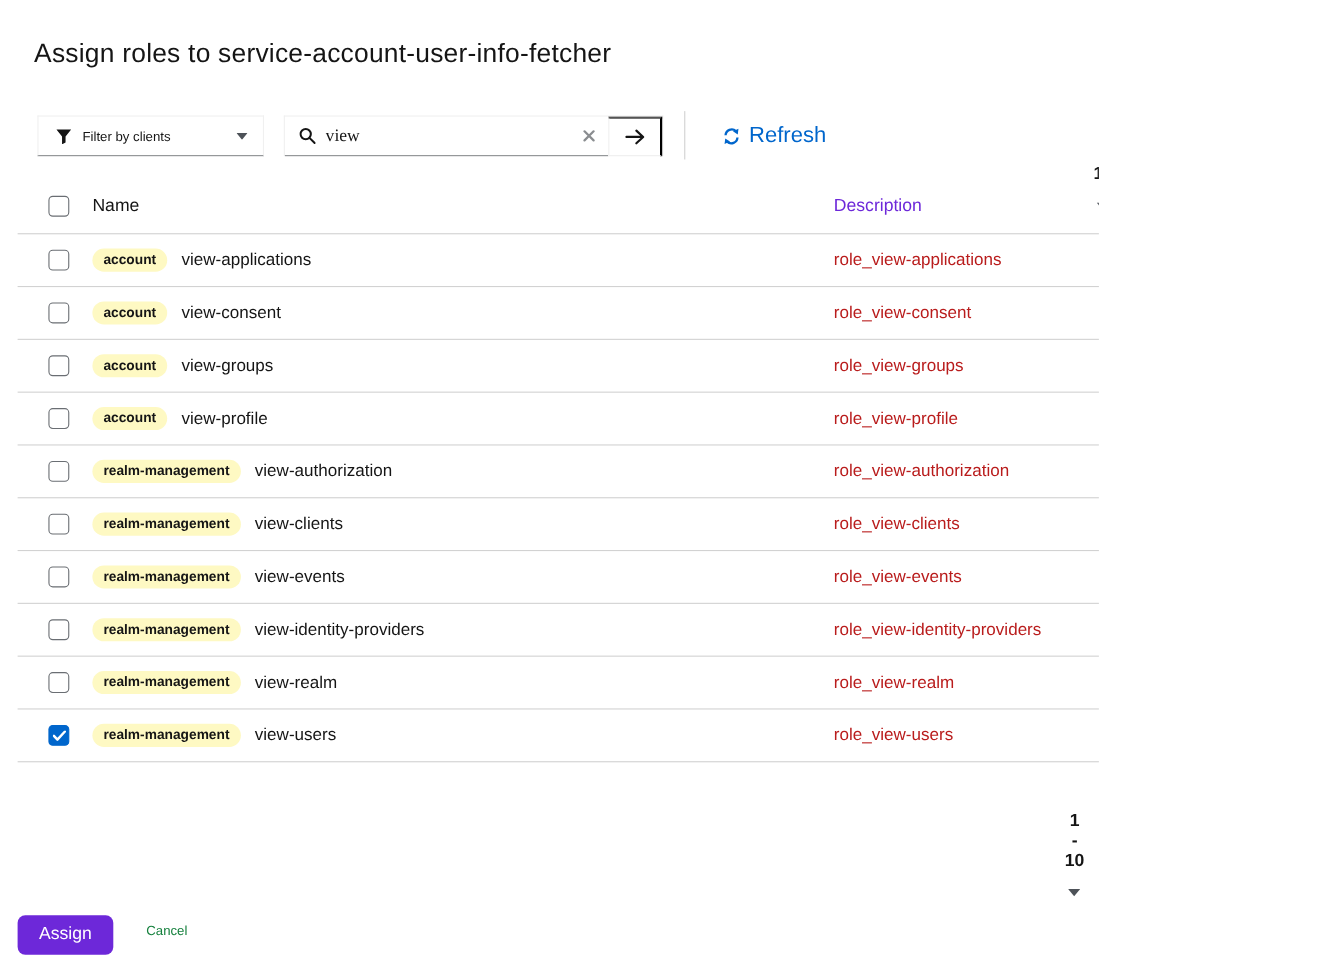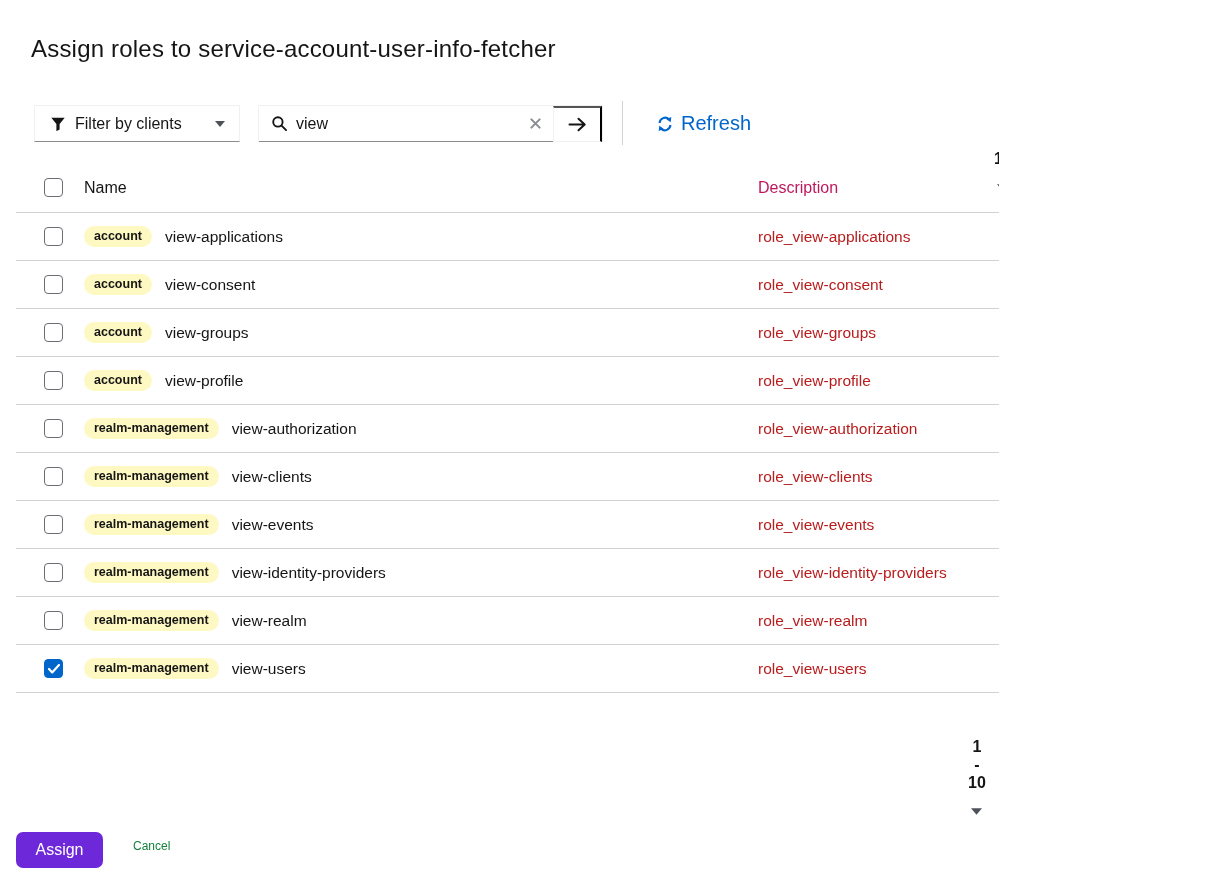--- a/index.html
+++ b/index.html
@@ -7,26 +7,26 @@
   body { font-family:"Liberation Sans", sans-serif; color:#151515; }
   .page { position:relative; width:999px; height:869px; background:#fff; overflow:hidden;margin-top:22px; }
 
   
   .modal-title { position:absolute; left:31px; top:13px; font-size:24px; font-weight:400; color:#151515; letter-spacing:.2px; }
   .close-btn { position:absolute; left:1164px; top:17px; width:28px; height:28px; background:none; border:none; cursor:pointer; display:flex; align-items:center; justify-content:center; }
 
   
   .filter-toggle { position:absolute; left:34px; top:83px; width:206px; height:37px; background:#fff;
     border:1px solid #f0f0f0; border-bottom:1px solid #8a8d90; display:flex; align-items:center;
-    padding:0 14px 0 16px; font-size:16px; color:#151515; cursor:pointer; font-family:inherit; }
+    padding:0 14px 0 16px; font-size:12px; color:#151515; cursor:pointer; font-family:inherit; }
   .filter-toggle .flabel { margin:0 10px; }
   .filter-toggle .caret { margin-left:auto; display:flex; }
 
   .search-group { position:absolute; left:258px; top:83px; width:345px; height:37px; display:flex;
-    border:1px solid #f0f0f0; border-bottom:none; background:#fff; }
+    border:1px solid #f0f0f0; border-bottom:none; background:#fff;font-family:Liberation Serif, serif; }
   .search-left { flex:1; display:flex; align-items:center; gap:9px; padding:0 10px 0 13px; border-bottom:1px solid #8a8d90; }
   .search-left input { flex:1; border:none; outline:none; font-size:16px; color:#151515; font-family:inherit; background:transparent; min-width:0; }
   .clear-btn { background:none; border:none; cursor:pointer; display:flex; padding:2px; }
   .search-submit { width:49px; border-left:1px solid #f0f0f0; border-bottom:1px solid #f0f0f0; background:#fff;
     display:flex; align-items:center; justify-content:center; cursor:pointer; }
 
   .toolbar-divider { position:absolute; left:622px; top:79px; width:1px; height:44px; background:#d2d2d2; }
 
   .refresh-btn { position:absolute; left:657px; top:90px; display:flex; align-items:center; gap:8px;
     color:#0066cc; font-size:20px; background:none; border:none; cursor:pointer; font-family:inherit; }
@@ -40,21 +40,21 @@
   .pag-nav { display:flex; align-items:center; }
   .pag-nav button { background:none; border:none; padding:6px; margin-left:34px; display:flex; cursor:default; }
 
   
   .table { position:absolute; left:16px; top:141px; width:1179px; font-size:15.5px; }
   .thead { display:flex; align-items:center; height:50px; border-bottom:1px solid #d2d2d2; font-weight:400; font-size:16px; }
   .trow { display:flex; align-items:center; height:48px; border-bottom:1px solid #d2d2d2; }
   .cell-check { width:68px; padding-left:28px; display:flex; align-items:center; flex:none; }
   .cell-name { width:674px; display:flex; align-items:center; gap:13px; flex:none; }
   .cell-desc { flex:1; color:#b91c1c; }
-  .thead .cell-desc { color:#be185d; }
+  .thead .cell-desc { color:#6d28d9; }
 
   .badge { background:#fef9c3; border-radius:12px; padding:3px 10px 4px; font-size:12.5px; font-weight:700; color:#151515; white-space:nowrap; }
 
   .checkbox { width:19px; height:19px; border:1.5px solid #6a6e73; border-radius:4px; background:#fff;
     display:flex; align-items:center; justify-content:center; cursor:pointer; flex:none; }
   .checkbox svg { display:none; }
   .checkbox.checked { background:#0066cc; border-color:#0066cc; }
   .checkbox.checked svg { display:block; }
 
   

